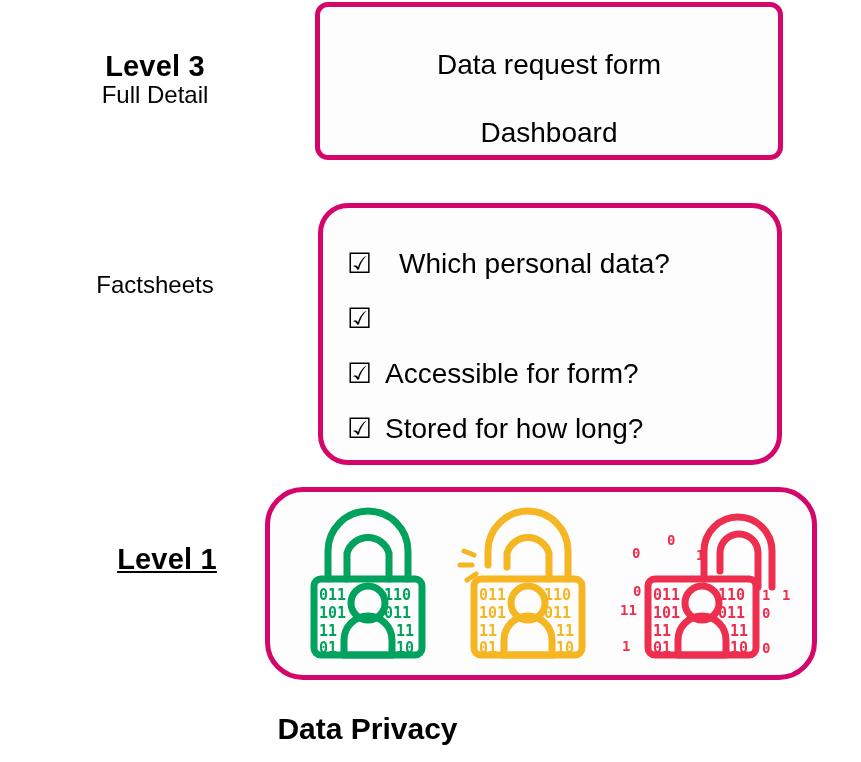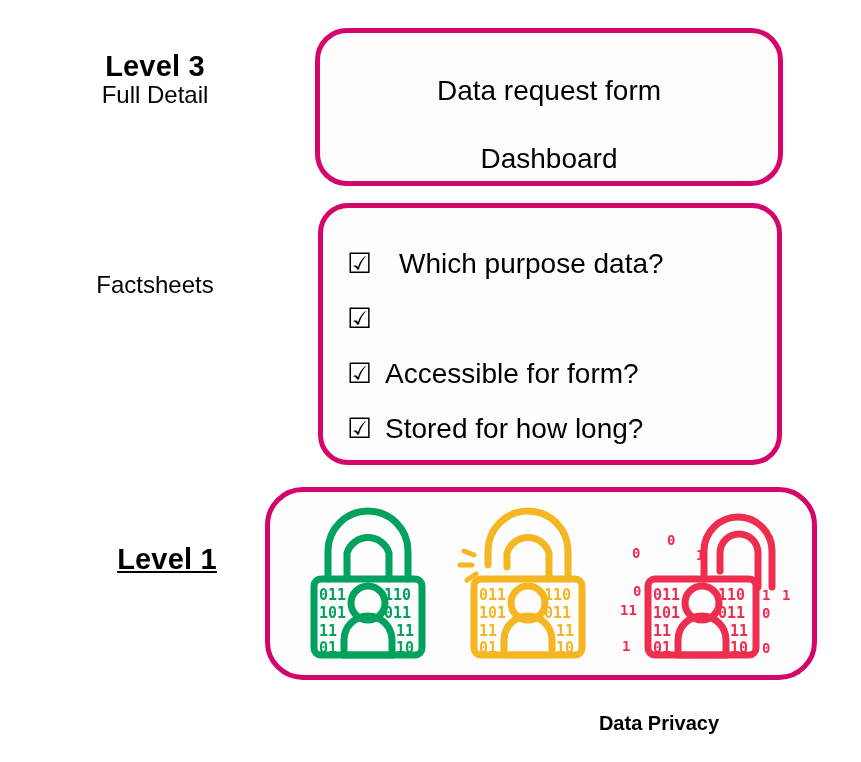--- a/index.html
+++ b/index.html
@@ -35,21 +35,21 @@
   #label-l2{left:10px;top:272px;width:290px;}
   #label-l1{left:22px;top:543px;width:290px;text-decoration:underline;}
 
   
   .pbox{
     position:absolute;
     border:5px solid #d4056b;
     background:#fdfdfd;
     box-sizing:border-box;
   }
-  #box-l3{left:315px;top:28px;width:468px;height:158px;border-radius:32px;}
+  #box-l3{left:315px;top:2px;width:468px;height:158px;border-radius:13px;}
   #box-l2{left:318px;top:203px;width:464px;height:262px;border-radius:30px;}
   #box-l1{left:265px;top:487px;width:552px;height:193px;border-radius:38px;}
 
   
   .l3-line{
     position:absolute;
     left:0;right:0;
     text-align:center;
     font-size:28px;
     white-space:nowrap;
@@ -98,22 +98,22 @@
     width:160px;
     height:165px;
   }
   .lock-wrap svg{display:block;}
 
   
   #caption{
     position:absolute;
     left:0;right:0;
     top:712px;
-    text-align:right;
-    font-size:20px;
+    text-align:center;
+    font-size:30px;
     font-weight:bold;
     white-space:nowrap;
     padding-left:16px;
   }
 </style>
 </head>
 <body>
 
 <div class="stage">
 
@@ -129,21 +129,21 @@
 
   <div class="level-label" id="label-l2">
     <div class="level-sub">Factsheets</div>
   </div>
 
   <div class="pbox" id="box-l2">
     <div class="checklist">
 
       <div class="check-item indent">
         <span class="check-box-glyph">☑</span>
-        <span class="check-text">Which purpose data?</span>
+        <span class="check-text">Which personal data?</span>
       </div>
 
       <div class="check-item">
         <span class="check-box-glyph">☑</span>
       </div>
 
       <div class="check-item">
         <span class="check-box-glyph">☑</span>
         <span class="check-text">Accessible for form?</span>
       </div>

